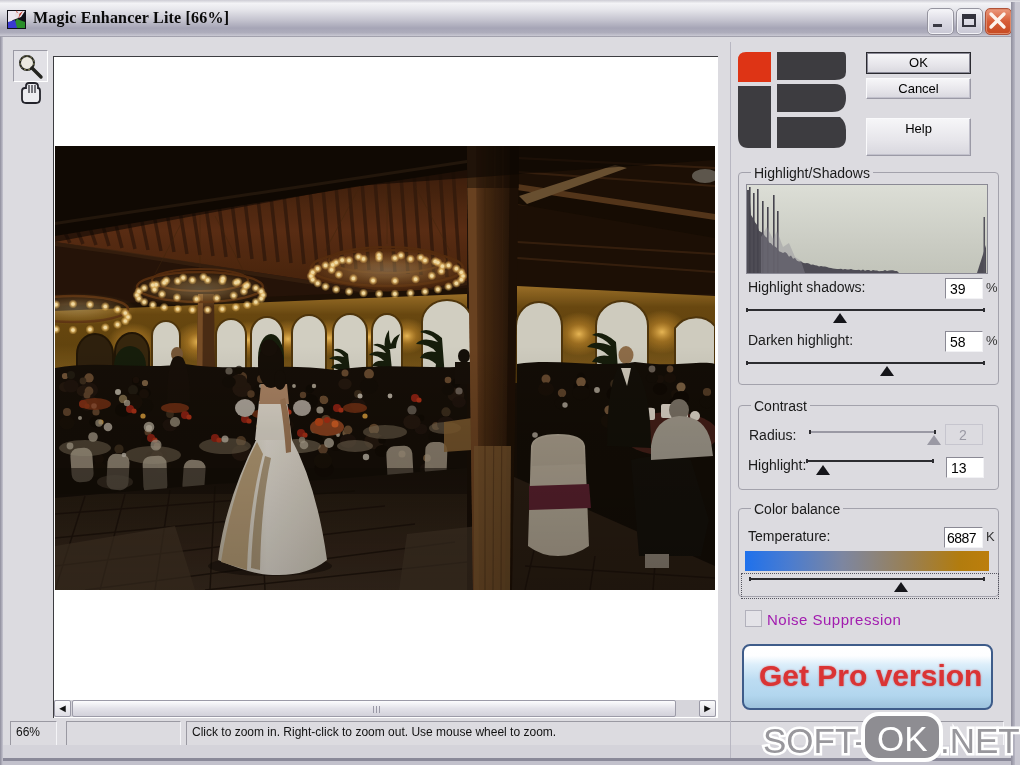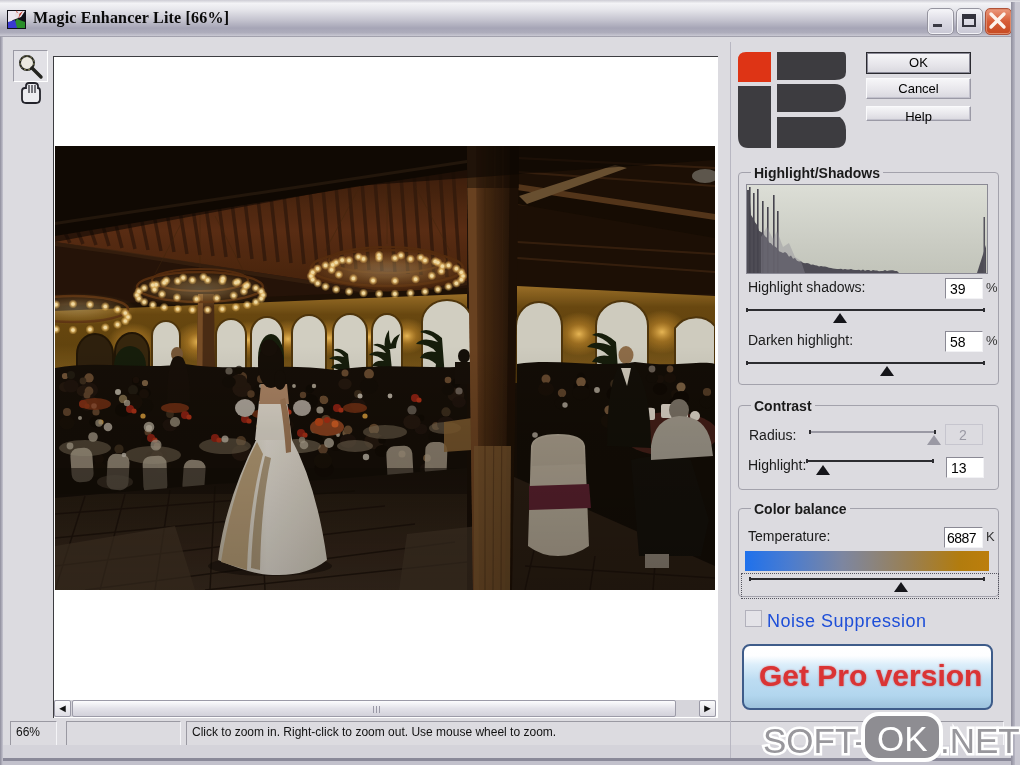--- a/index.html
+++ b/index.html
@@ -28,35 +28,35 @@
 .scell{position:absolute;top:721px;height:32px;border:1px solid #9a99a2;border-bottom-color:#f4f4f7;border-right-color:#f4f4f7;background:#dcdbe0;box-sizing:border-box;font-size:12px;color:#111;}
 #stext{padding:3px 0 16px 5px;}
 #bottomedge{left:0;top:745px;width:1020px;height:20px;background:#d4d3da;}
 #bottomline{left:0;top:758px;width:1020px;height:3px;background:#8a8999;}
 #bottomlast{left:0;top:761px;width:1020px;height:4px;background:#c2c1cc;}
 
 #divider{left:730px;top:42px;width:1px;height:716px;background:#b8b7c2;}
 .pbtn{position:absolute;left:866px;width:105px;background:linear-gradient(180deg,#f6f6f8,#e6e5ea 60%,#d8d7de);border:1px solid #8a8996;border-top-color:#f8f8fa;border-left-color:#f8f8fa;box-sizing:border-box;text-align:center;font-size:13px;color:#000;}
 #okbtn{top:52px;height:22px;border:1px solid #2a2a30;box-shadow:inset 0 0 0 1px #8a8996;line-height:20px;}
 #cancelbtn{top:78px;height:21px;line-height:19px;border-color:#9b9aa6;border-top-color:#fafafc;border-left-color:#fafafc;box-shadow:inset -1px -1px 0 #c2c1cc;}
-#helpbtn{top:106px;height:15px;line-height:19px;border-color:#9b9aa6;border-top-color:#fafafc;border-left-color:#fafafc;box-shadow:inset -1px -1px 0 #c2c1cc;}
-.group{position:absolute;left:738px;width:261px;border:1px solid #a3a2ac;border-radius:4px;box-sizing:border-box;font-weight:bold;}
+#helpbtn{top:118px;height:38px;line-height:19px;border-color:#9b9aa6;border-top-color:#fafafc;border-left-color:#fafafc;box-shadow:inset -1px -1px 0 #c2c1cc;}
+.group{position:absolute;left:738px;width:261px;border:1px solid #a3a2ac;border-radius:4px;box-sizing:border-box;}
 .glabel{position:absolute;top:-8px;left:12px;background:#dcdbe0;padding:0 3px;font-size:14px;color:#1a1a1a;}
 #grp1{top:172px;height:213px;}
 #grp2{top:405px;height:85px;}
 #grp3{top:508px;height:89px;}
 .flabel{position:absolute;font-size:14px;color:#1a1a1a;}
 .vbox{position:absolute;width:38px;height:21px;background:#fff;border:1px solid #8a8994;border-bottom-color:#f2f2f5;border-right-color:#f2f2f5;box-sizing:border-box;font-size:14px;color:#000;padding:2px 0 0 4px;}
 .pct{position:absolute;font-size:13px;color:#333;}
 .sline{position:absolute;height:2px;background:#2c2c30;}
 .sline:before{content:"";position:absolute;left:0;top:-1px;width:2px;height:4px;background:#2c2c30;}
 .sline:after{content:"";position:absolute;right:0;top:-1px;width:2px;height:4px;background:#2c2c30;}
 .thumb{position:absolute;width:0;height:0;border-left:7px solid transparent;border-right:7px solid transparent;border-bottom:10px solid #15151a;}
 #noise{left:745px;top:610px;width:15px;height:15px;border:1px solid #b2b1bc;background:#e4e3e8;}
-#noiselbl{left:767px;top:611px;font-size:18px;color:#1d4ed8;letter-spacing:0.5px;}
+#noiselbl{left:767px;top:611px;font-size:15px;color:#a21caf;letter-spacing:0.5px;}
 #getpro{left:742px;top:644px;width:251px;height:66px;border:2px solid #3e5c8a;border-radius:8px;background:linear-gradient(180deg,#ffffff 0%,#fdfeff 16%,#dceefa 30%,#bcdcf2 55%,#b2d6ee 80%,#9dc2dc 100%);box-sizing:border-box;}
 #getpro span{position:absolute;left:15px;top:13px;font-size:30px;font-weight:bold;color:#da3434;text-shadow:0 0 2px rgba(215,45,45,.65);}
 </style>
 </head>
 <body>
 <div id="win">
   <div class="abs" id="title">
       <span class="txt">Magic Enhancer Lite [66%]</span>
     </div>
   <div class="tbtn" id="btnmin" style="left:927px;"><svg width="23" height="23" viewBox="0 0 23 23">

